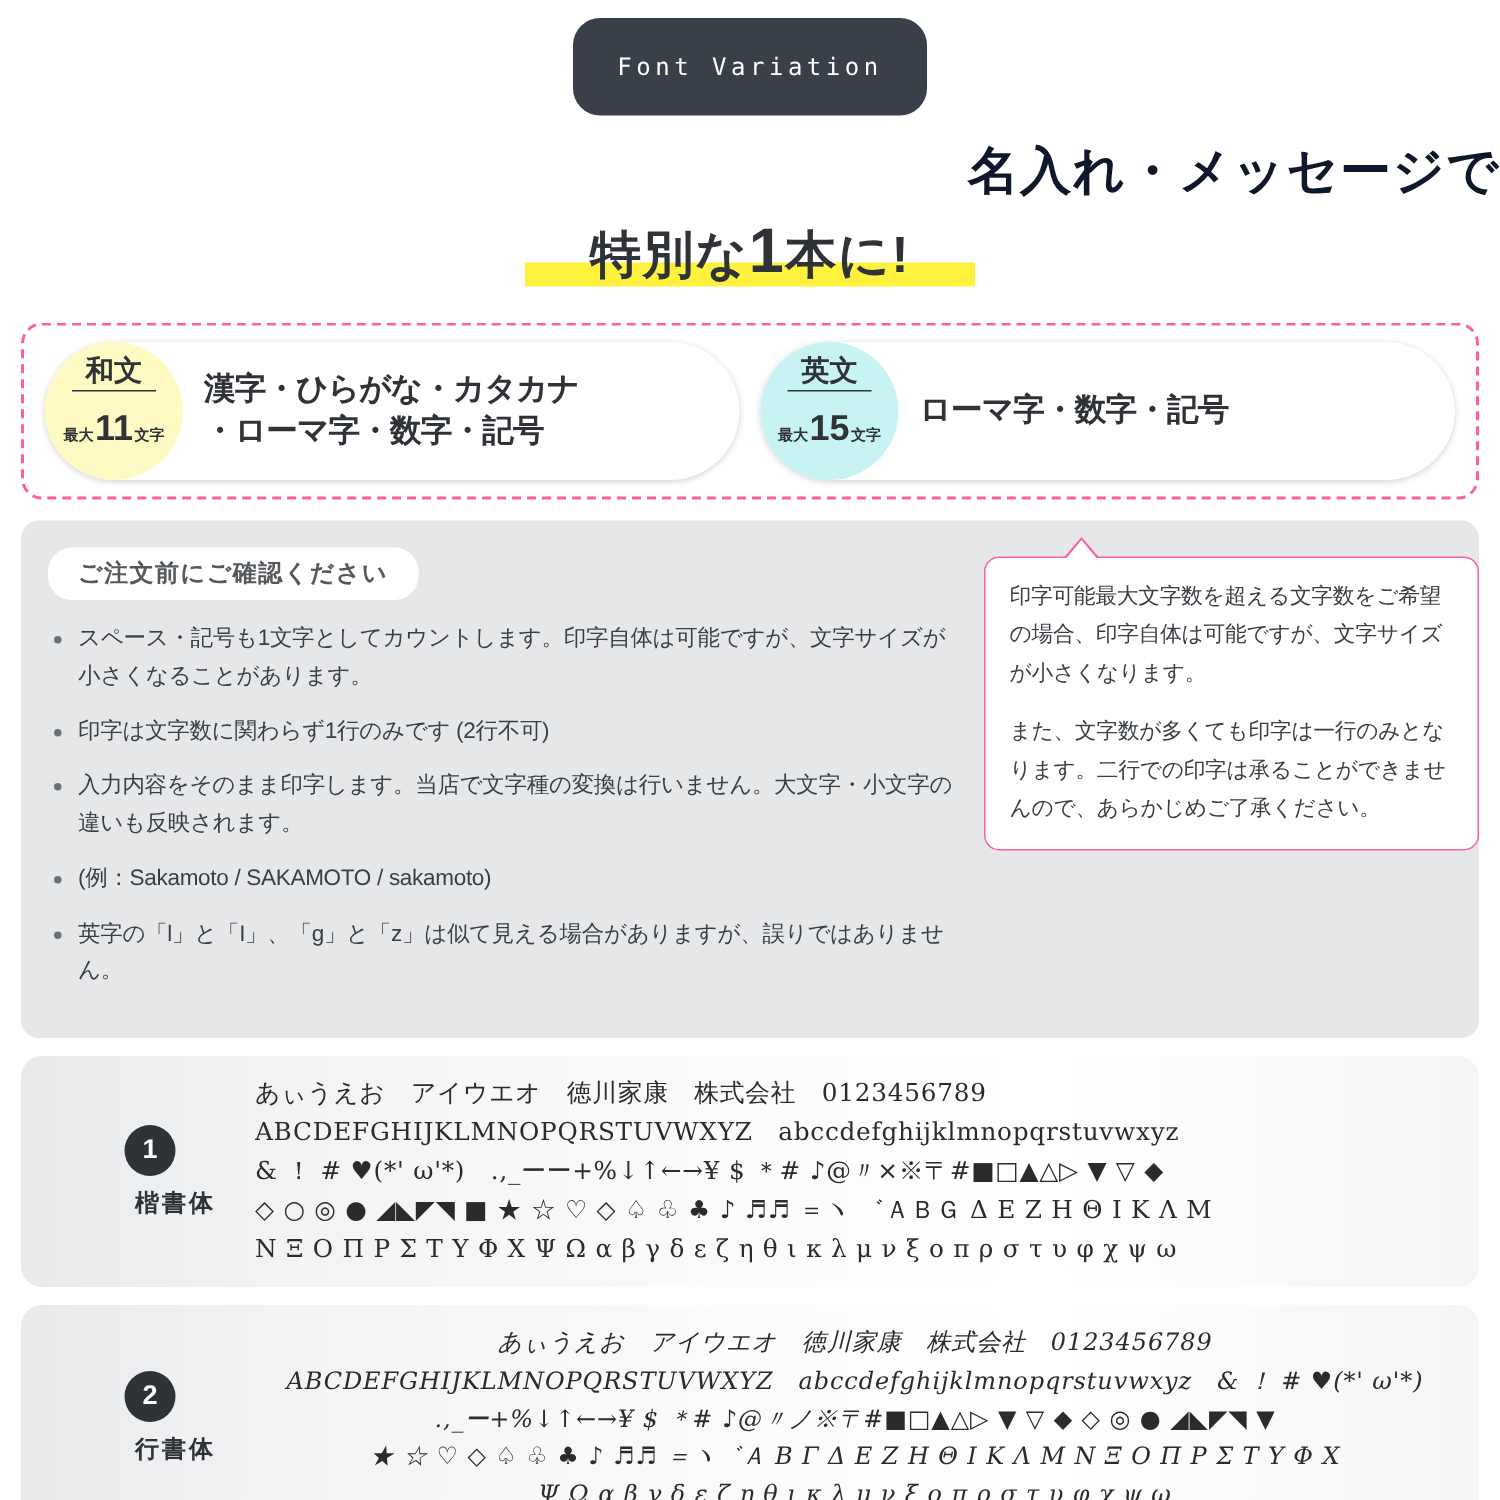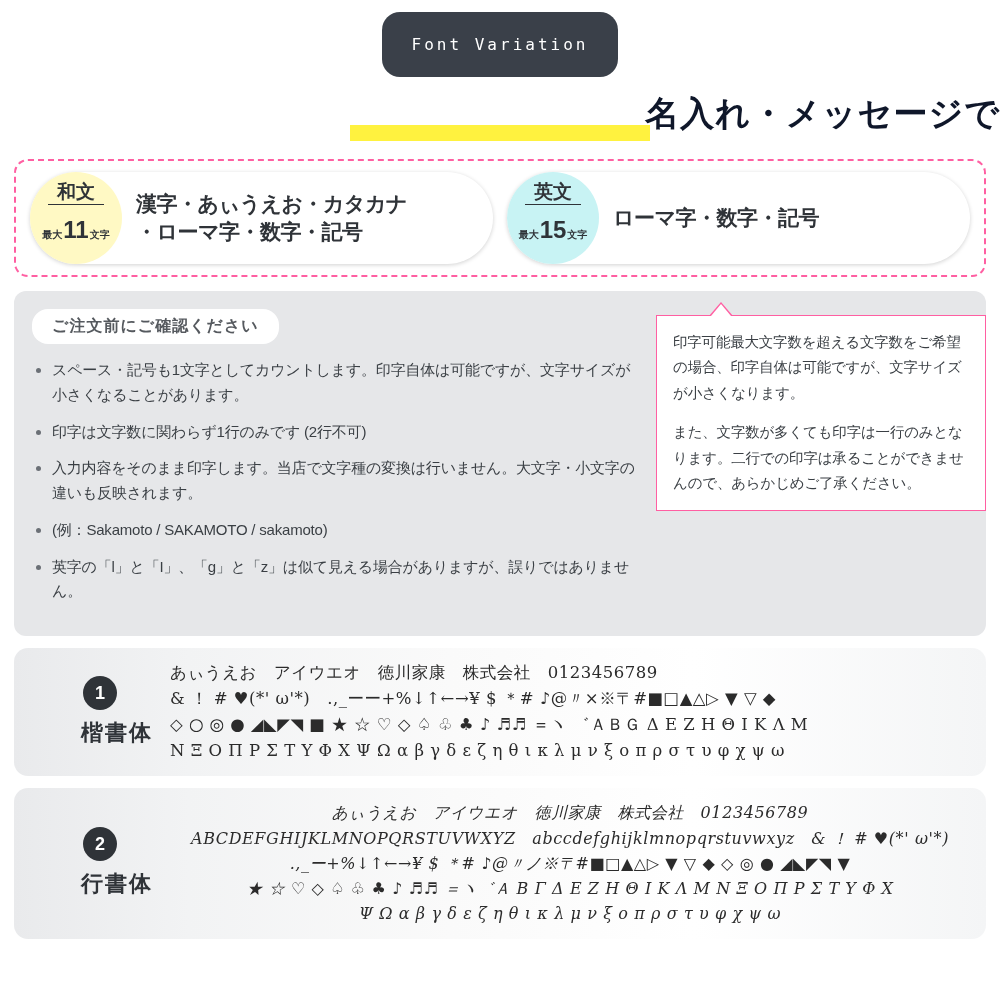--- a/index.html
+++ b/index.html
@@ -192,21 +192,21 @@
   }
 
   
   .callout {
     position: absolute;
     right: 0px;
     top: 24px;
     width: 330px;
     background: #ffffff;
     border: 1.5px solid #ff5fa2;
-    border-radius: 0;
+    border-radius: 10px;
     padding: 14px 16px;
     box-sizing: border-box;
     font-size: 14.5px;
     line-height: 1.75;
     color: #3a3f44;
     letter-spacing: -0.2px;
   }
   .callout p { margin: 0 0 14px 0; }
   .callout p:last-child { margin-bottom: 0; }
   .callout-tail {
@@ -253,21 +253,21 @@
     background: #2f3338;
     color: #ffffff;
     display: flex;
     align-items: center;
     justify-content: center;
     font-size: 18px;
     font-weight: bold;
   }
   .sample-name {
     margin-top: 8px;
-    font-size: 22px;
+    font-size: 16px;
     font-weight: bold;
     color: #2f3338;
     letter-spacing: 2px;
     margin-left: 34px;
   }
   .glyphs {
     flex: 1;
     font-size: 16.5px;
     line-height: 1.58;
     color: #2b2b2b;
@@ -285,37 +285,40 @@
 </style>
 </head>
 <body>
 
 <div class="badge-wrap">
   <div class="badge">Font Variation</div>
 </div>
 
 <div class="headline">名入れ・メッセージで</div>
 <div class="headline2">
+  <span class="inner">
+    <span>特別な</span><span class="big-num">1</span><span>本に!</span>
+  </span>
   <span class="hl"></span>
 </div>
 
 <div class="pink-box">
 
   <div class="cap-group jp">
     <div class="circle jp">
       <div class="ctitle">和文</div>
       <div class="rule"></div>
       <div class="cnum">
         <span class="small">最大</span>
         <span class="num">11</span>
         <span class="small">文字</span>
       </div>
     </div>
     <div class="cap-text">
-      <div>漢字・あぃうえお・カタカナ</div>
+      <div>漢字・ひらがな・カタカナ</div>
       <div>・ローマ字・数字・記号</div>
     </div>
   </div>
 
   <div class="cap-group en">
     <div class="circle en">
       <div class="ctitle">英文</div>
       <div class="rule"></div>
       <div class="cnum">
         <span class="small">最大</span>
@@ -348,20 +351,21 @@
   </div>
 </div>
 
 <div class="sample">
   <div class="sample-label">
     <div class="numcircle">1</div>
     <div class="sample-name">楷書体</div>
   </div>
   <div class="glyphs">
     <div class="glyph-line">あぃうえお　アイウエオ　徳川家康　株式会社　0123456789</div>
+    <div class="glyph-line">ABCDEFGHIJKLMNOPQRSTUVWXYZ　abccdefghijklmnopqrstuvwxyz</div>
     <div class="glyph-line">&amp; ！ # ♥(*' ω'*)　.,_ーー+%↓↑←→¥ $ ＊# ♪@〃×※〒#■□▲△▷ ▼ ▽ ◆</div>
     <div class="glyph-line">◇ ○ ◎ ● ◢◣◤◥ ■ ★ ☆ ♡ ◇ ♤ ♧ ♣ ♪ ♬♬ ＝ヽ ゛ＡＢＧ Δ Ε Ζ Η Θ Ι Κ Λ Μ</div>
     <div class="glyph-line">Ν Ξ Ο Π Ρ Σ Τ Υ Φ Χ Ψ Ω α β γ δ ε ζ η θ ι κ λ μ ν ξ ο π ρ σ τ υ φ χ ψ ω</div>
   </div>
 </div>
 
 <div class="sample">
   <div class="sample-label">
     <div class="numcircle">2</div>
     <div class="sample-name">行書体</div>

